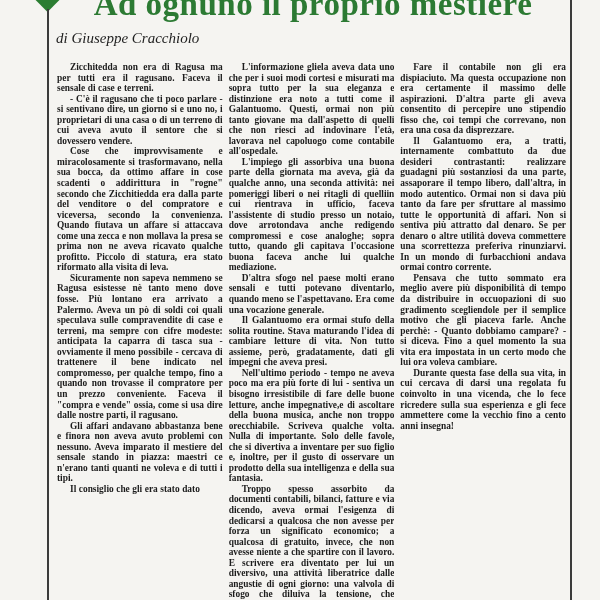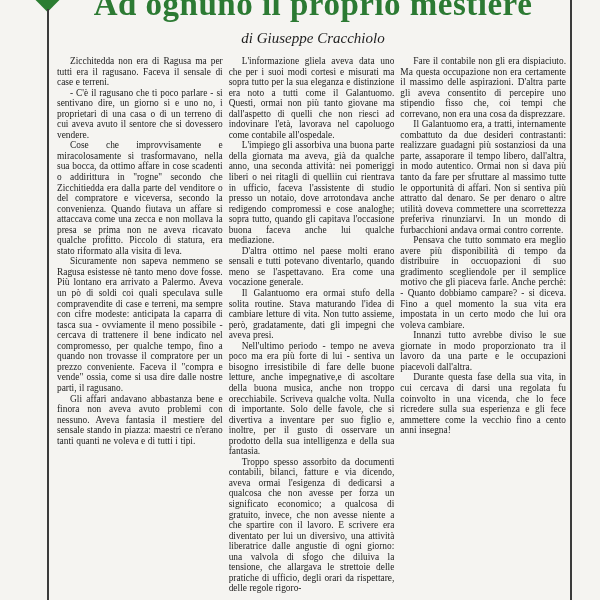--- a/index.html
+++ b/index.html
@@ -30,31 +30,32 @@
     margin:-14px 0 0 0;
     text-align:center;
     font-size:33px;line-height:37px;
     font-weight:bold;
     color:var(--title-color);
     letter-spacing:0.5px;
     white-space:nowrap;
   }
   .byline{
     margin-top:7px;
-    text-align:center;
+    text-align:left;
     font-style:italic;
     font-size:15px;
     color:#1f1f1f;
   }
   .columns{
     display:flex;
     gap:6px;
-    margin:9px 34px 0 57px;
+    margin:15px 34px 0 57px;
     height:538px;
     overflow:hidden;
+    font-weight:bold;
   }
   .col{
     flex:1 1 0;
     overflow:hidden;
     height:538px;
   }
   .col p{
     margin:0;
     font-size:9.4px;
     line-height:10.55px;
@@ -76,31 +77,31 @@
     <h1 class="title">Ad ognuno il proprio mestiere</h1>
     <div class="byline">di Giuseppe Cracchiolo</div>
   </header>
 
   <div class="columns">
     <div class="col">
       <p>Zicchitedda non era di Ragusa ma per tutti era il ragusano. Faceva il sensale di case e terreni.</p>
       <p>- C'è il ragusano che ti poco parlare - si sentivano dire, un giorno si e uno no, i proprietari di una casa o di un terreno di cui aveva avuto il sentore che si dovessero vendere.</p>
       <p>Cose che improvvisamente e miracolosamente si trasformavano, nella sua bocca, da ottimo affare in cose scadenti o addirittura in "rogne" secondo che Zicchitiedda era dalla parte del venditore o del compratore e viceversa, secondo la convenienza. Quando fiutava un affare si attaccava come una zecca e non mollava la presa se prima non ne aveva ricavato qualche profitto. Piccolo di statura, era stato riformato alla visita di leva.</p>
       <p>Sicuramente non sapeva nemmeno se Ragusa esistesse nè tanto meno dove fosse. Più lontano era arrivato a Palermo. Aveva un pò di soldi coi quali speculava sulle compravendite di case e terreni, ma sempre con cifre modeste: anticipata la caparra di tasca sua - ovviamente il meno possibile - cercava di trattenere il bene indicato nel compromesso, per qualche tempo, fino a quando non trovasse il compratore per un prezzo conveniente. Faceva il "compra e vende" ossia, come si usa dire dalle nostre parti, il ragusano.</p>
-      <p>Gli affari andavano abbastanza bene e finora non aveva avuto problemi con nessuno. Aveva fantasia il mestiere del sensale stando in piazza: maestri ce n'erano tanti quanti ne voleva e di tutti i tipi.</p>
+      <p>Gli affari andavano abbastanza bene e finora non aveva avuto problemi con nessuno. Aveva imparato il mestiere del sensale stando in piazza: maestri ce n'erano tanti quanti ne voleva e di tutti i tipi.</p>
+      <p>Il consiglio che gli era stato dato</p>
     </div>
     <div class="col">
       <p>L'informazione gliela aveva data uno che per i suoi modi cortesi e misurati ma sopra tutto per la sua eleganza e distinzione era noto a tutti come il Galantuomo. Questi, ormai non più tanto giovane ma dall'aspetto di quelli che non riesci ad indovinare l'età, lavorava nel capoluogo come contabile all'ospedale.</p>
       <p>L'impiego gli assorbiva una buona parte della giornata ma aveva, già da qualche anno, una seconda attività: nei pomeriggi liberi o nei ritagli di quelliin cui rientrava in ufficio, faceva l'assistente di studio presso un notaio, dove arrotondava anche redigendo compromessi e cose analoghe; sopra tutto, quando gli capitava l'occasione buona faceva anche lui qualche mediazione.</p>
-      <p>D'altra ottimo nel paese molti erano sensali e tutti potevano diventarlo, quando meno se l'aspettavano. Era come una vocazione generale.</p>
+      <p>D'altra sfogo nel paese molti erano sensali e tutti potevano diventarlo, quando meno se l'aspettavano. Era come una vocazione generale.</p>
       <p>Il Galantuomo era ormai stufo della solita routine. Stava maturando l'idea di cambiare letture di vita. Non tutto assieme, però, gradatamente, dati gli impegni che aveva presi.</p>
       <p>Nell'ultimo periodo - tempo ne aveva poco ma era più forte di lui - sentiva un bisogno irresistibile di fare delle buone letture, anche impegnative,e di ascoltare della buona musica, anche non troppo orecchiabile. Scriveva qualche volta. Nulla di importante. Solo delle favole, che si divertiva a inventare per suo figlio e, inoltre, per il gusto di osservare un prodotto della sua intelligenza e della sua fantasia.</p>
       <p>Troppo spesso assorbito da documenti contabili, bilanci, fatture e via dicendo, aveva ormai l'esigenza di dedicarsi a qualcosa che non avesse per forza un significato economico; a qualcosa di gratuito, invece, che non avesse niente a che spartire con il lavoro. E scrivere era diventato per lui un diversivo, una attività liberatrice dalle angustie di ogni giorno: una valvola di sfogo che diluiva la tensione, che allargava le strettoie delle pratiche di ufficio, degli orari da rispettare, delle regole rigoro-</p>
     </div>
     <div class="col">
       <p>Fare il contabile non gli era dispiaciuto. Ma questa occupazione non era certamente il massimo delle aspirazioni. D'altra parte gli aveva consentito di percepire uno stipendio fisso che, coi tempi che correvano, non era una cosa da disprezzare.</p>
       <p>Il Galantuomo era, a tratti, internamente combattuto da due desideri contrastanti: realizzare guadagni più sostanziosi da una parte, assaporare il tempo libero, dall'altra, in modo autentico. Ormai non si dava più tanto da fare per sfruttare al massimo tutte le opportunità di affari. Non si sentiva più attratto dal denaro. Se per denaro o altre utilità doveva commettere una scorrettezza preferiva rinunziarvi. In un mondo di furbacchioni andava ormai contro corrente.</p>
       <p>Pensava che tutto sommato era meglio avere più disponibilità di tempo da distribuire in occuopazioni di suo gradimento scegliendole per il semplice motivo che gli piaceva farle. Anche perchè: - Quanto dobbiamo campare? - si diceva. Fino a quel momento la sua vita era impostata in un certo modo che lui ora voleva cambiare.</p>
-      <p>Innanzi tutto avrebbe diviso le sue giornate in modo proporzionato tra il lavoro da una parte e le occupazioni piacevoli dall'altra.</p>
       <p>Durante questa fase della sua vita, in cui cercava di darsi una regolata fu coinvolto in una vicenda, che lo fece ricredere sulla sua esperienza e gli fece ammettere come la vecchio fino a cento anni insegna!</p>
     </div>
   </div>
 </div>
 
 </body></html>

